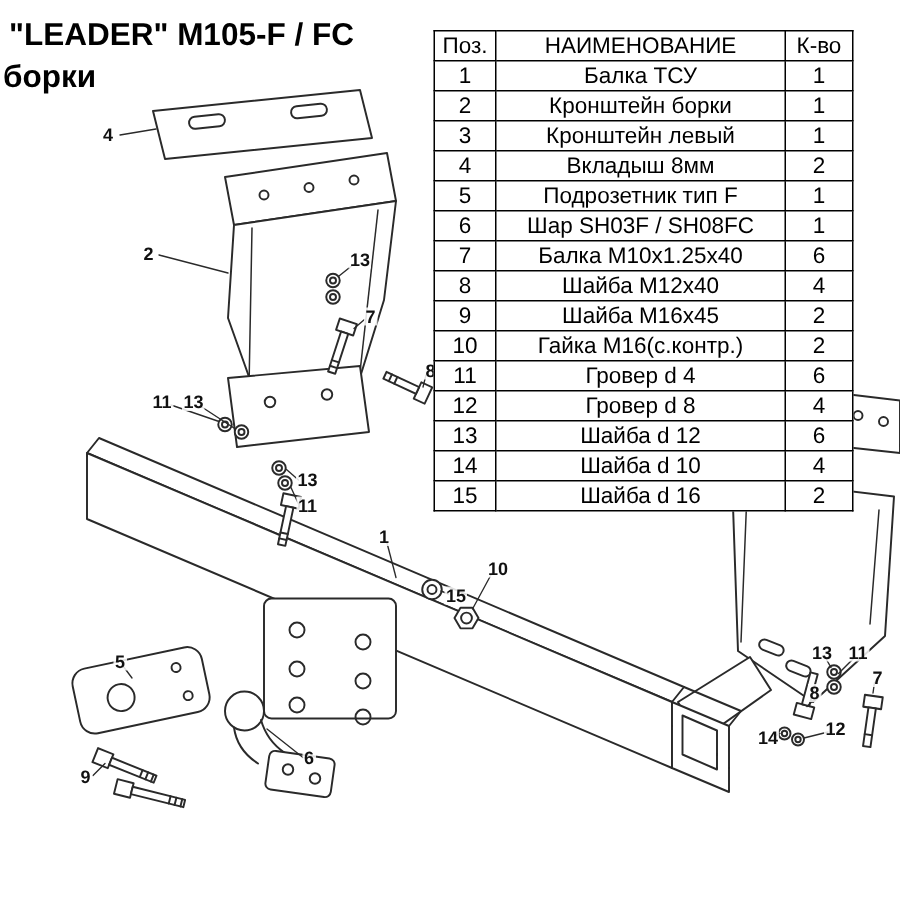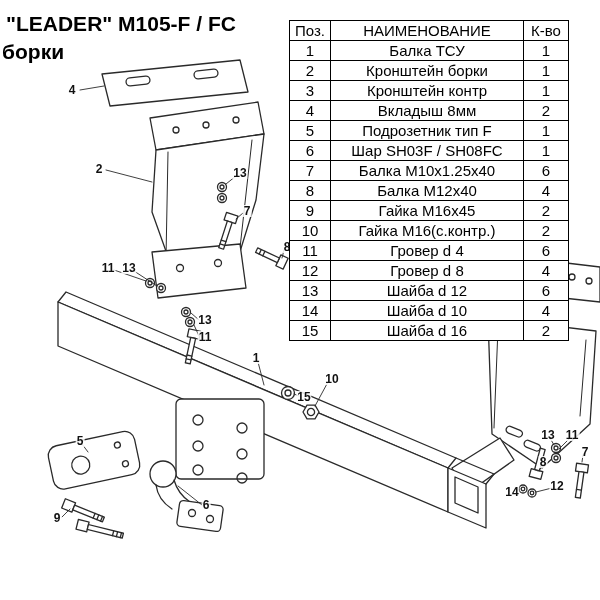--- a/index.html
+++ b/index.html
@@ -243,21 +243,21 @@
           <td>Балка ТСУ</td>
           <td>1</td>
         </tr>
         <tr>
           <td>2</td>
           <td>Кронштейн борки</td>
           <td>1</td>
         </tr>
         <tr>
           <td>3</td>
-          <td>Кронштейн контр</td>
+          <td>Кронштейн левый</td>
           <td>1</td>
         </tr>
         <tr>
           <td>4</td>
           <td>Вкладыш 8мм</td>
           <td>2</td>
         </tr>
         <tr>
           <td>5</td>
           <td>Подрозетник тип F</td>
@@ -268,26 +268,26 @@
           <td>Шар SH03F / SH08FC</td>
           <td>1</td>
         </tr>
         <tr>
           <td>7</td>
           <td>Балка M10x1.25x40</td>
           <td>6</td>
         </tr>
         <tr>
           <td>8</td>
-          <td>Балка M12x40</td>
+          <td>Шайба M12x40</td>
           <td>4</td>
         </tr>
         <tr>
           <td>9</td>
-          <td>Гайка M16x45</td>
+          <td>Шайба M16x45</td>
           <td>2</td>
         </tr>
         <tr>
           <td>10</td>
           <td>Гайка M16(с.контр.)</td>
           <td>2</td>
         </tr>
         <tr>
           <td>11</td>
           <td>Гровер d 4</td>

